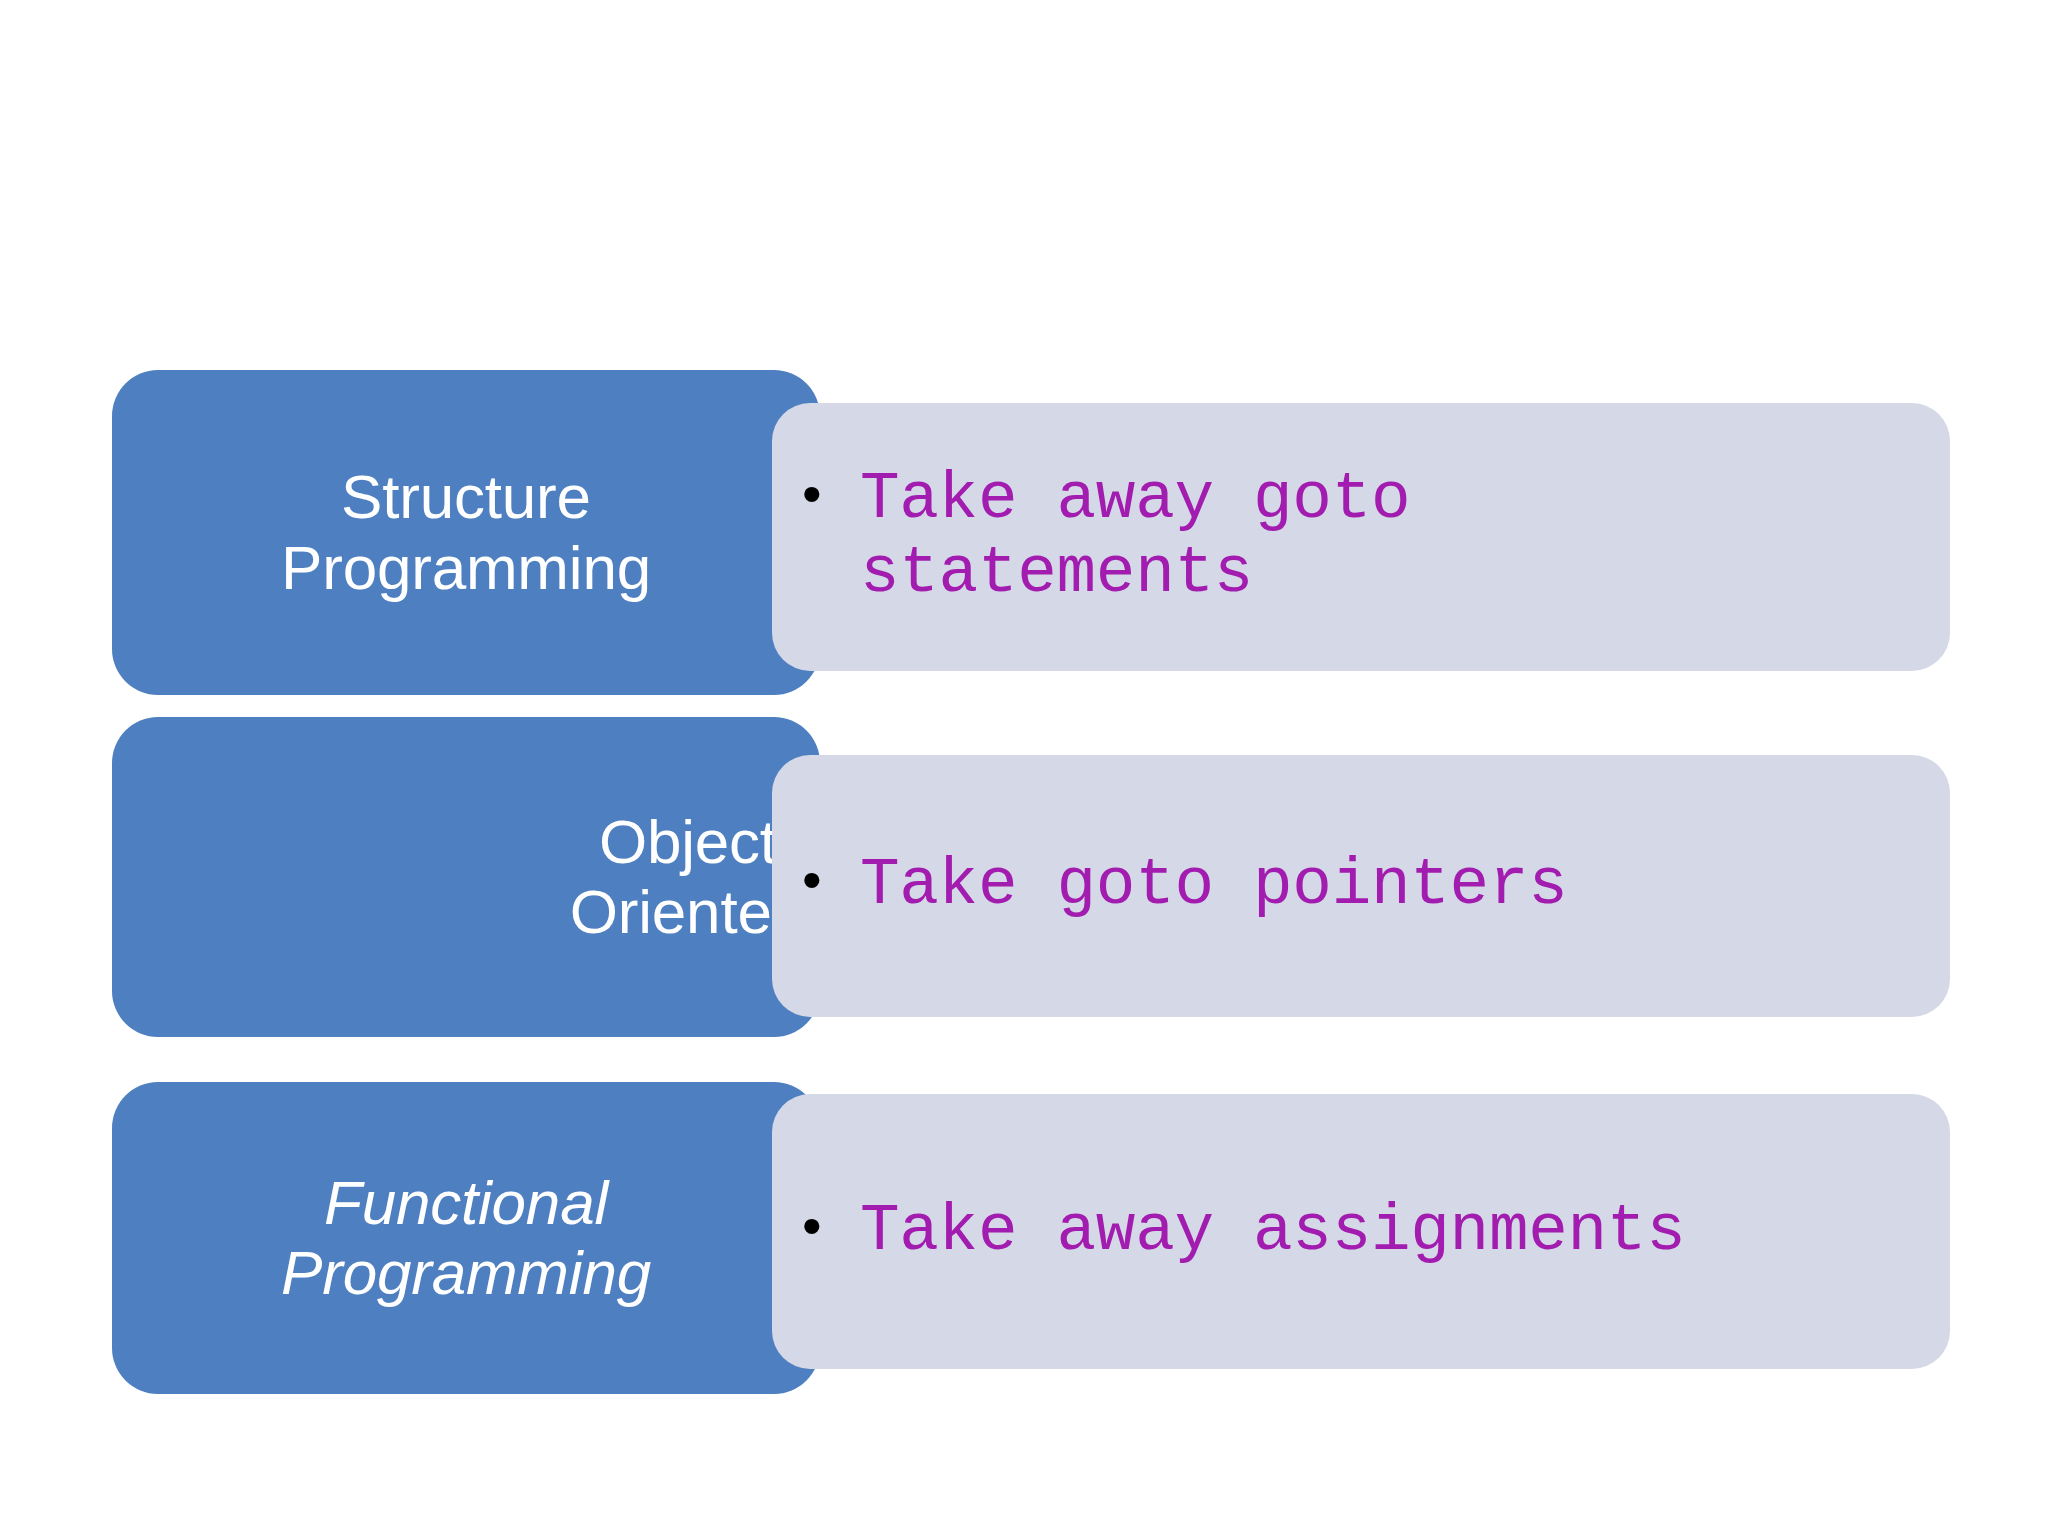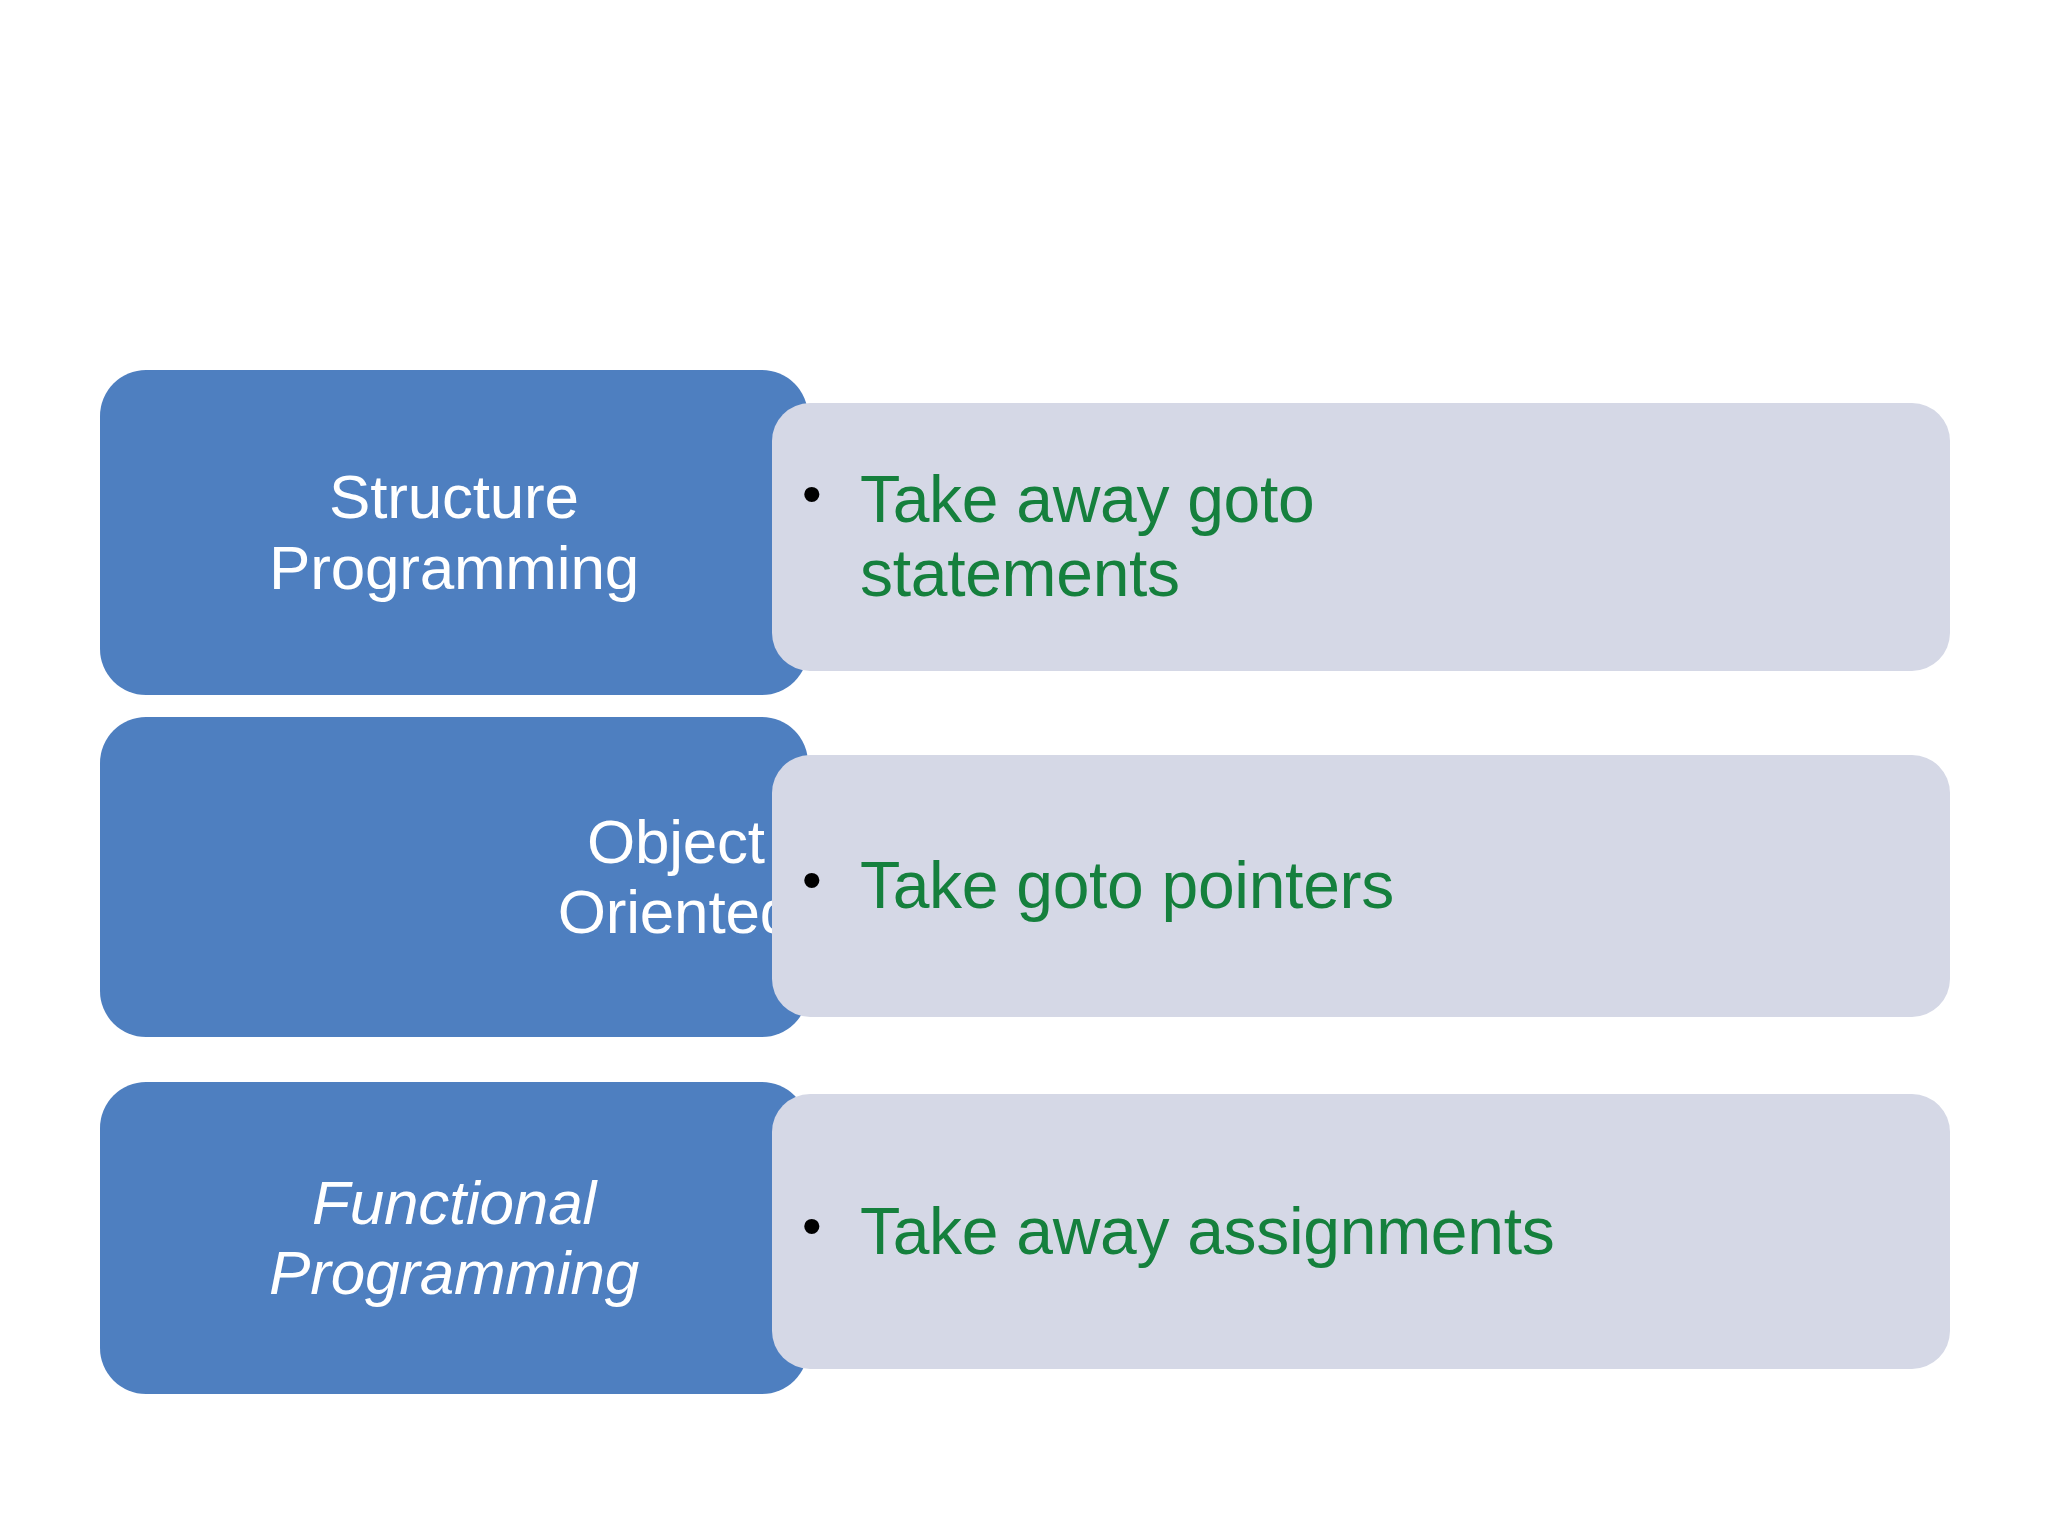--- a/index.html
+++ b/index.html
@@ -23,21 +23,21 @@
 
   
   .row {
     position: absolute;
     left: 0;
     width: 2048px;
   }
 
   .label-box {
     position: absolute;
-    left: 100px;
+    left: 112px;
     width: 708px;
     background: #4E7FC0;
     border-radius: 46px;
     display: flex;
     align-items: center;
     justify-content: center;
     box-sizing: border-box;
     padding: 16px 14px;
   }
 
@@ -73,23 +73,24 @@
     line-height: 1.12;
     flex: 0 0 auto;
     width: 58px;
     text-align: left;
     color: #000000;
   }
 
   .bullet-text {
     font-size: 66px;
     line-height: 1.12;
-    color: #15803d;
+    color: #a21caf;
     white-space: pre-line;
     letter-spacing: -0.3px;
+    font-family: Liberation Mono, monospace;
   }
 
   
   #row-0 .label-box  { top: 370px;  height: 325px; }
   #row-0 .detail-box { top: 403px;  height: 268px; }
 
   #row-1 .label-box  { top: 717px;  height: 320px; justify-content: flex-end; }
   #row-1 .detail-box { top: 755px;  height: 262px; }
 
   #row-2 .label-box  { top: 1082px; height: 312px; font-style: italic; }

